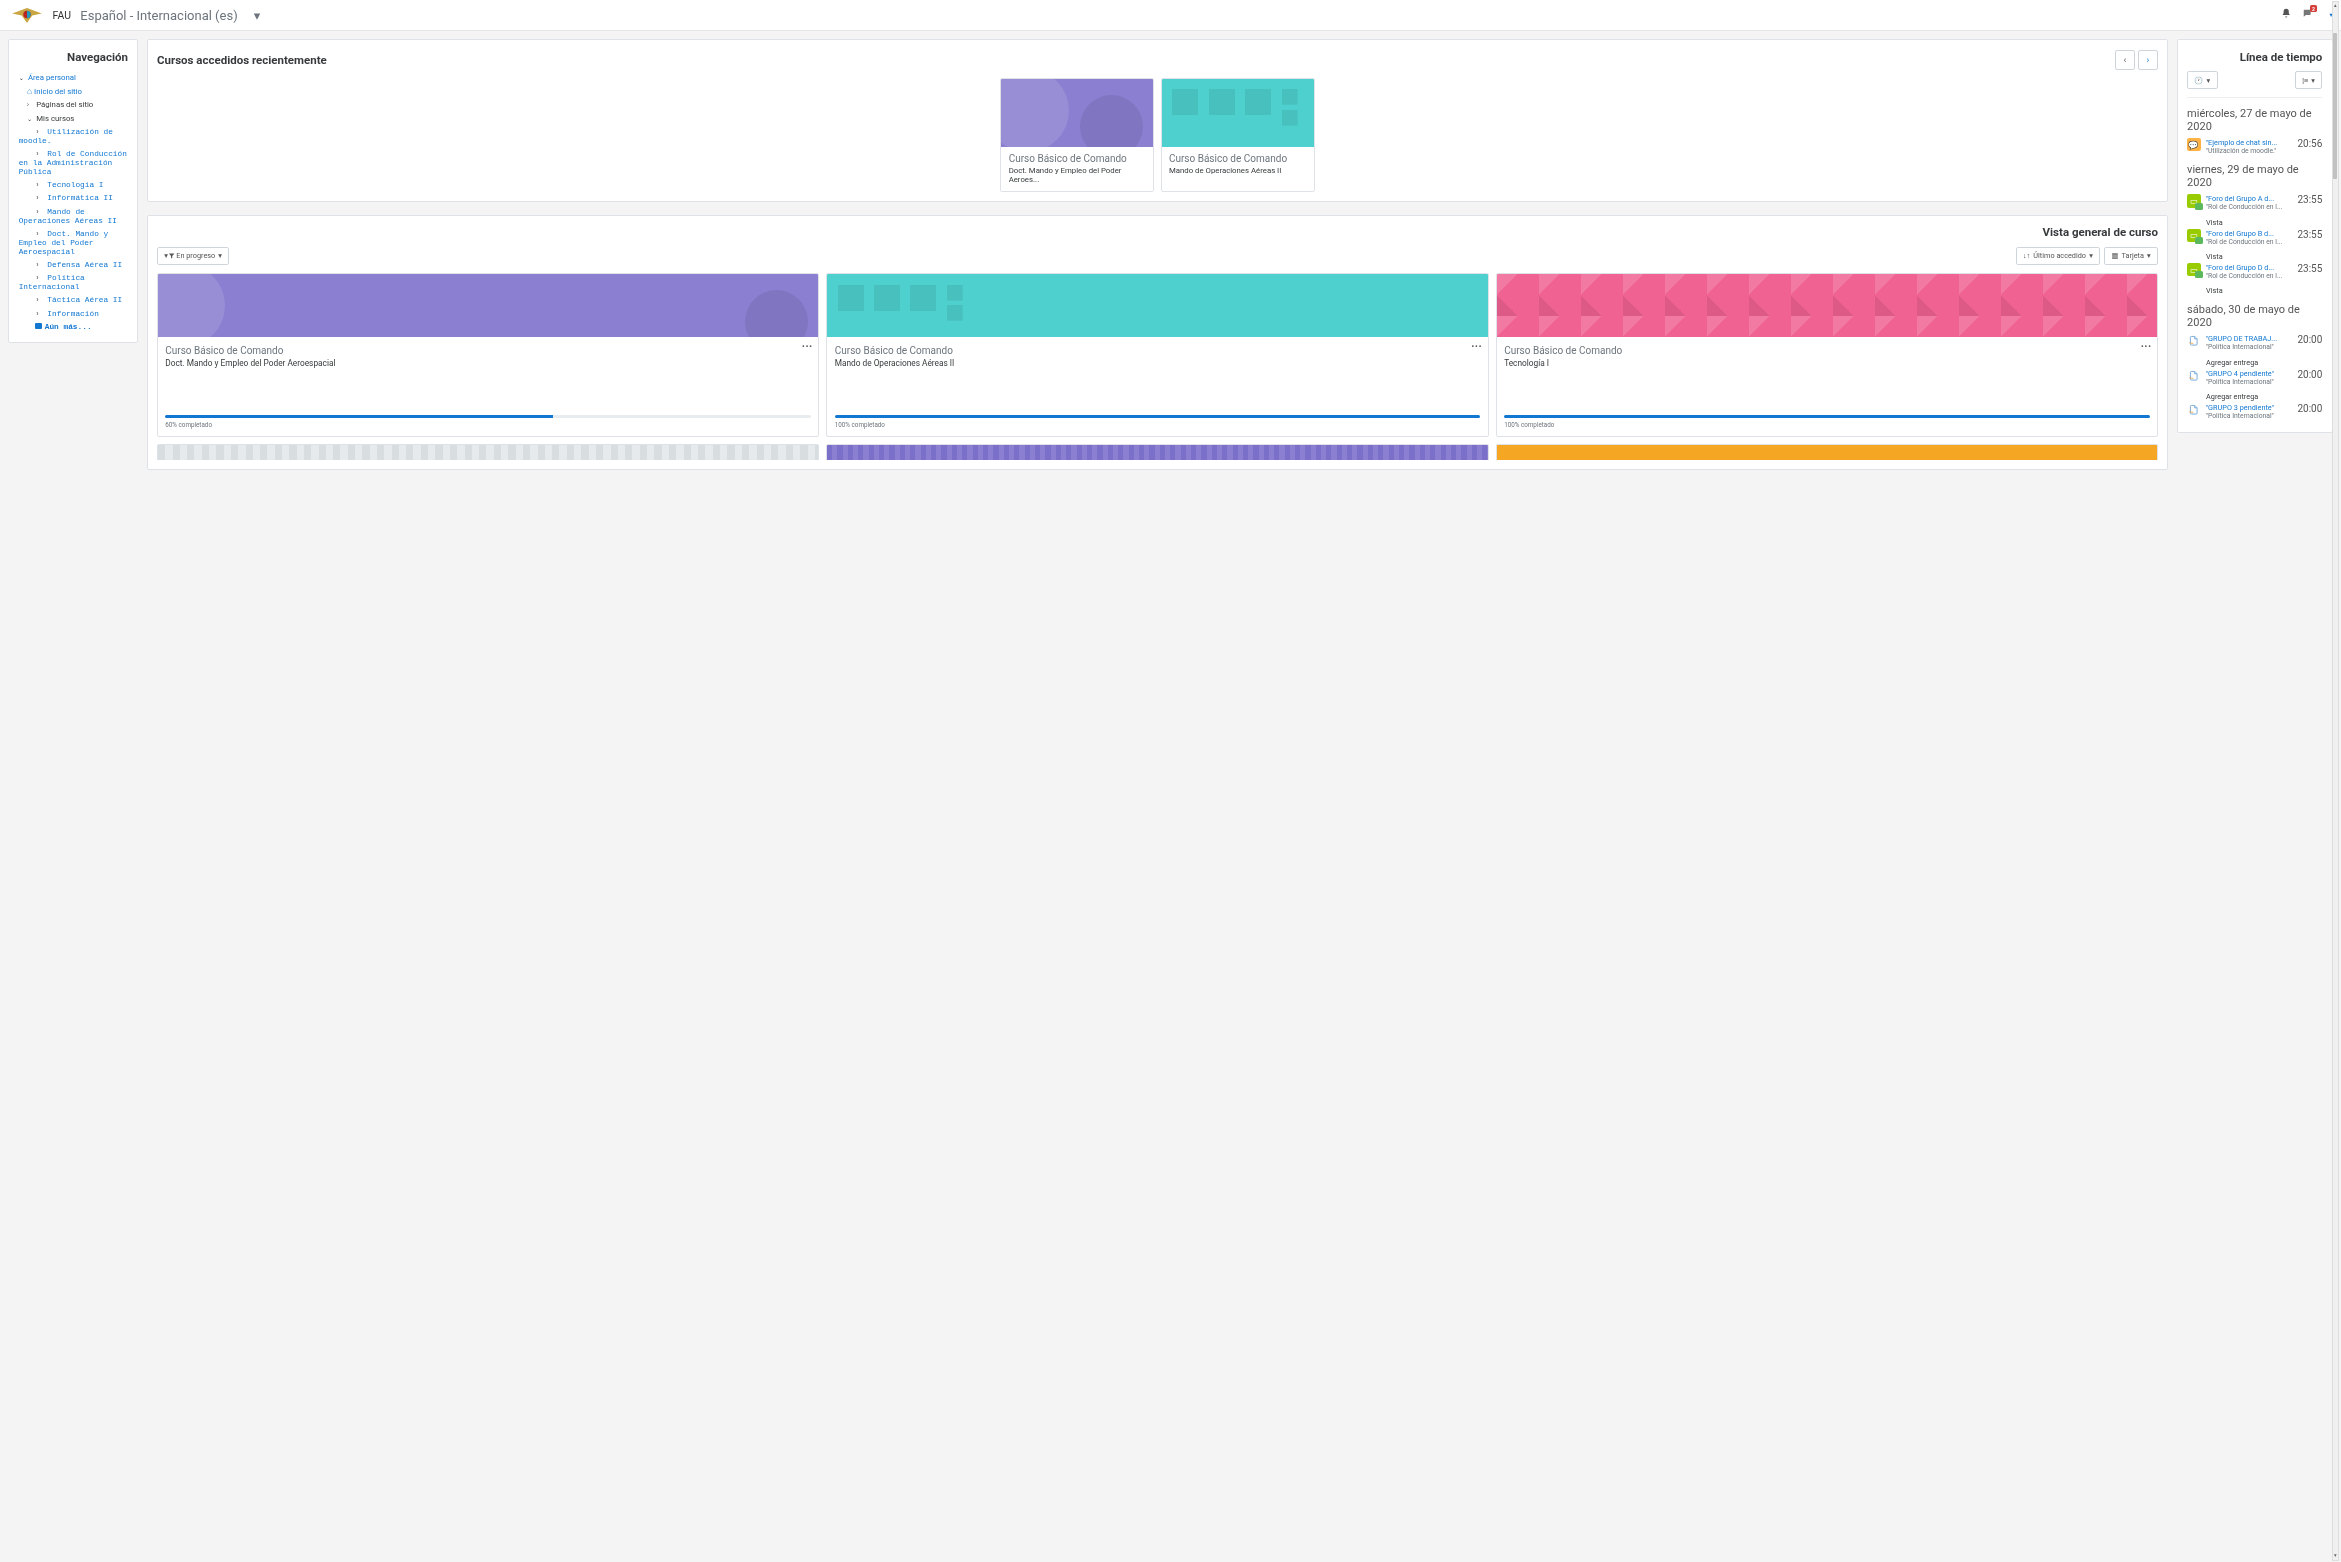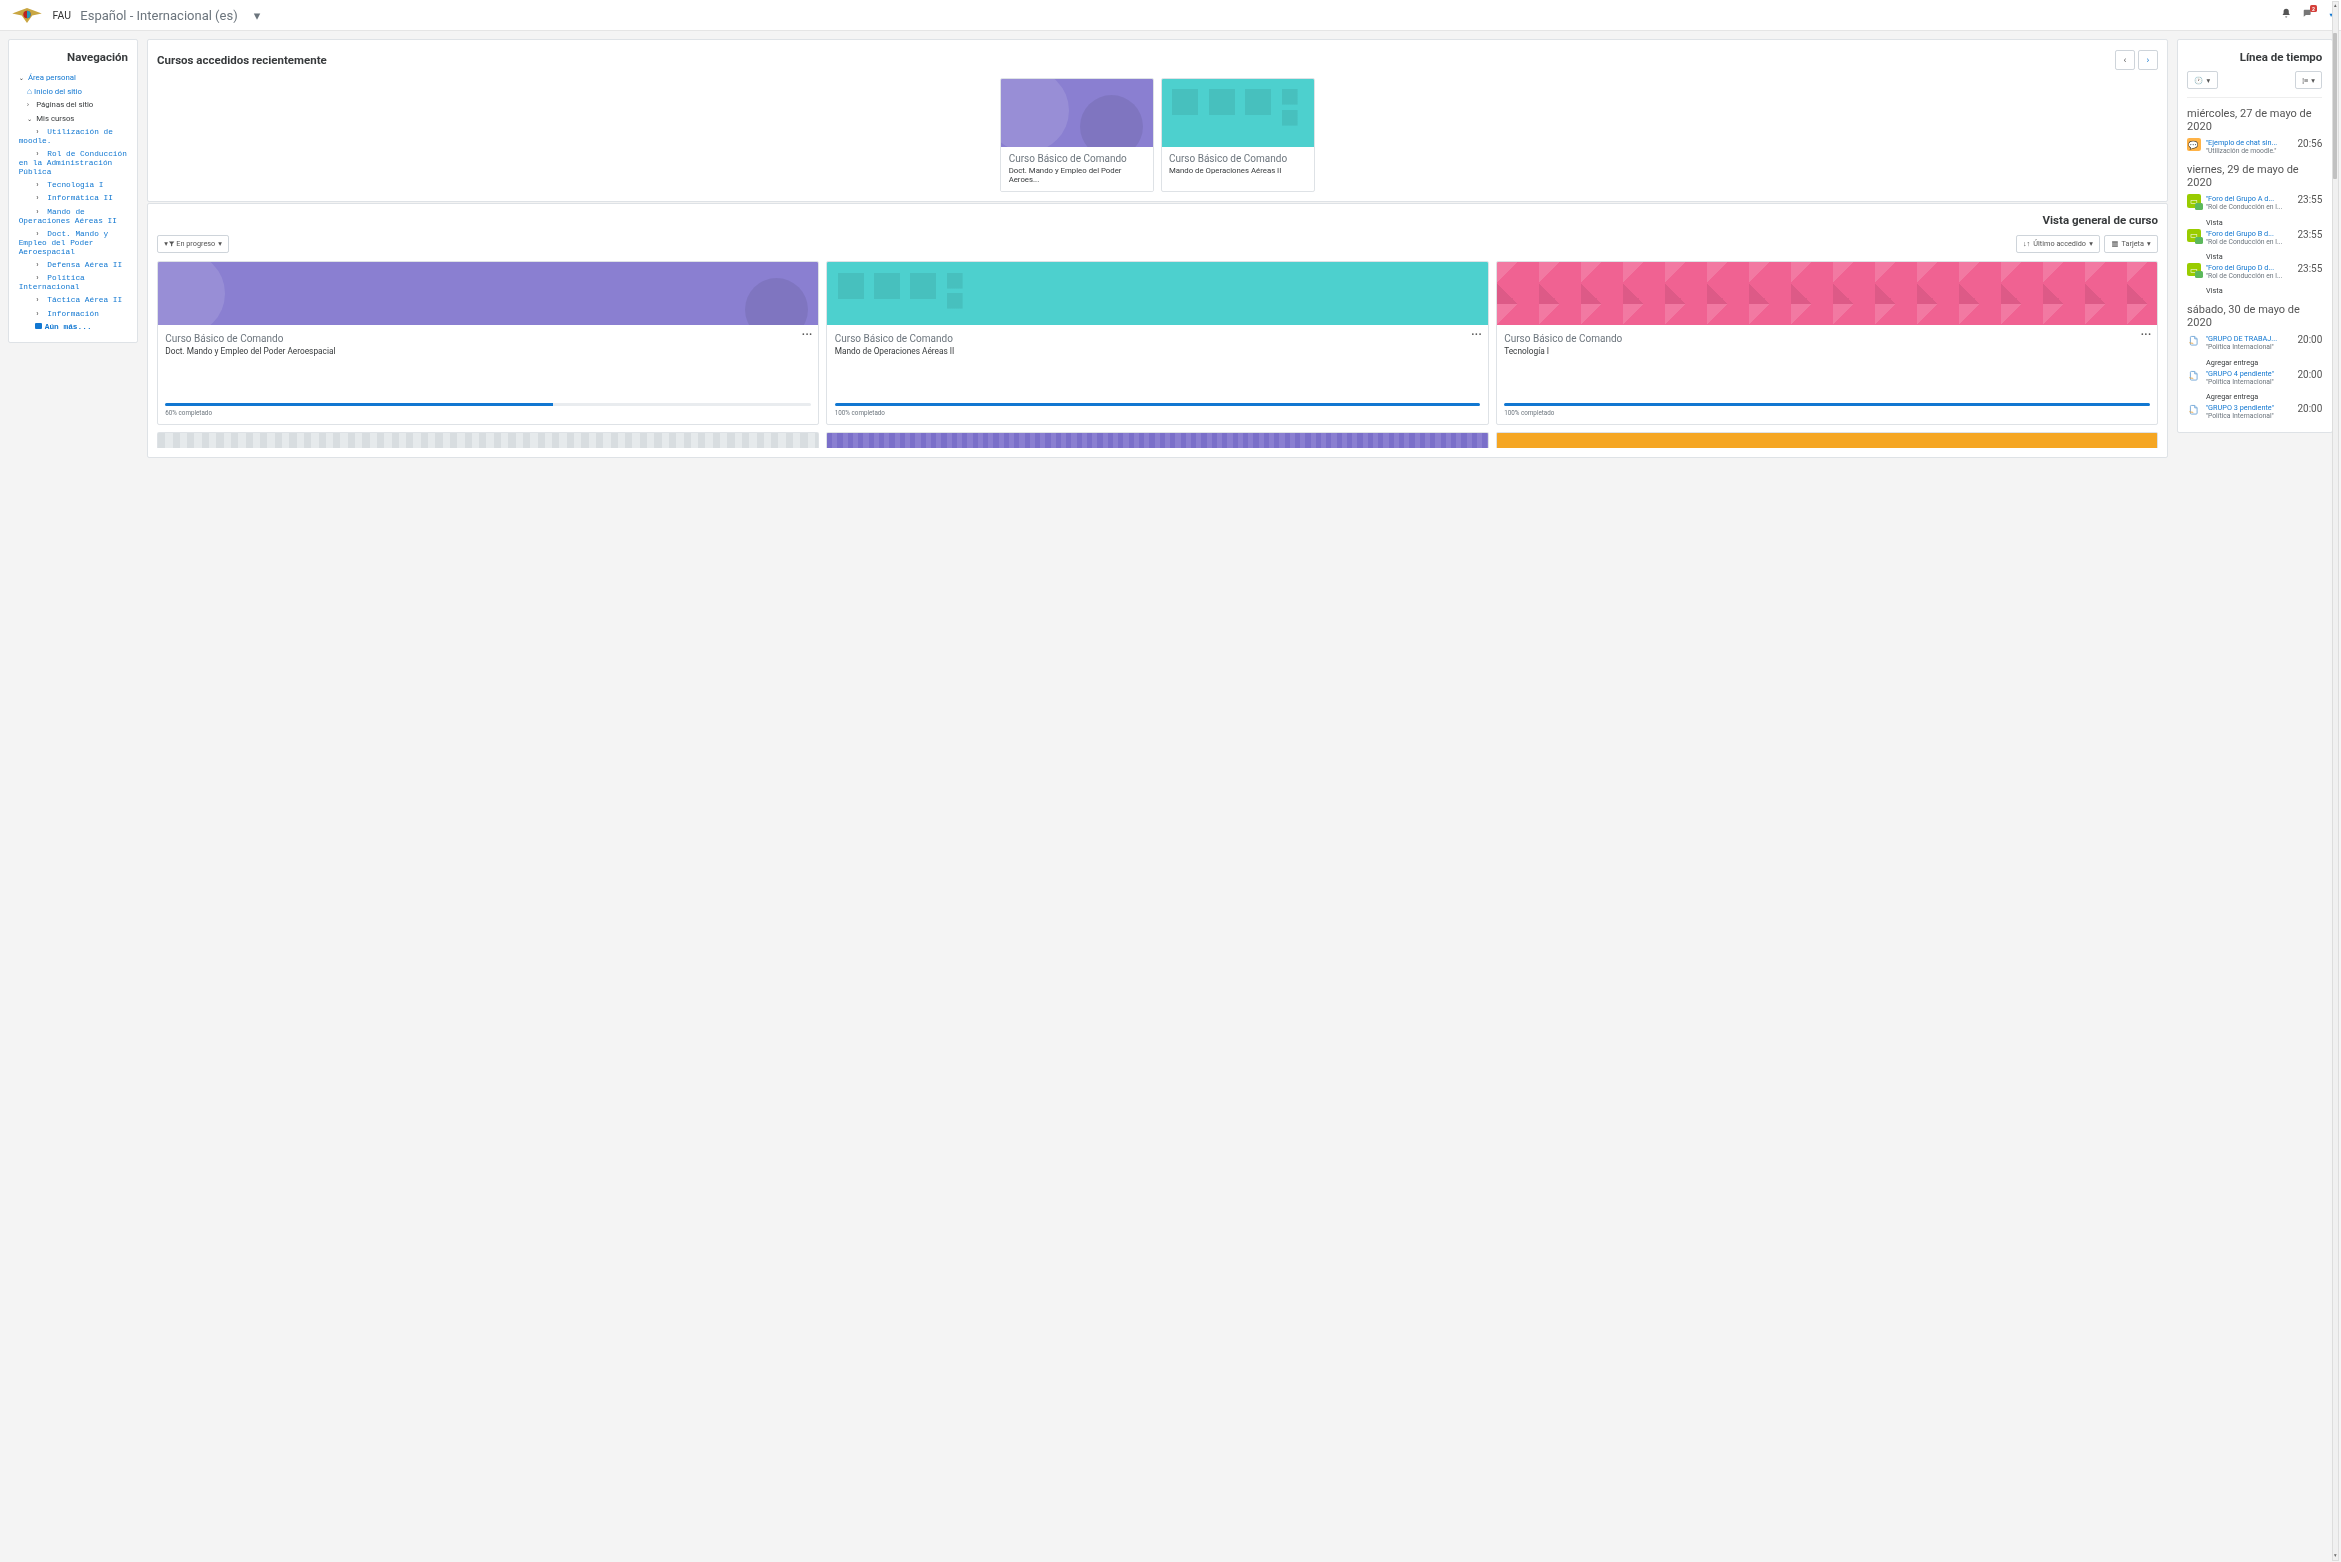--- a/index.html
+++ b/index.html
@@ -186,21 +186,21 @@
       <div class="thumb teal"></div>
       <div class="course-meta">
         <div class="course-cat">Curso Básico de Comando</div>
         <div class="course-title">Mando de Operaciones Aéreas II</div>
       </div>
             </div>
           </div>
       </div>
     </div>
 
-    <div class="card" style="margin-top:1px">
+    <div class="card" style="margin-top:13px">
       <div class="card-body">
         <div class="card-title">Vista general de curso</div>
         <div class="overview-controls">
           <div class="dd-btn">
             <span>▾</span>
             <svg width="7.3" height="7.3" viewBox="0 0 24 24" fill="#555" style="margin:-1px -2.1px 0 -3.1px">
                 <path d="M3 5h18l-7 8v6l-4 2v-8z"></path>
               </svg>
             <span>En progreso</span>
             <span>▾</span>

